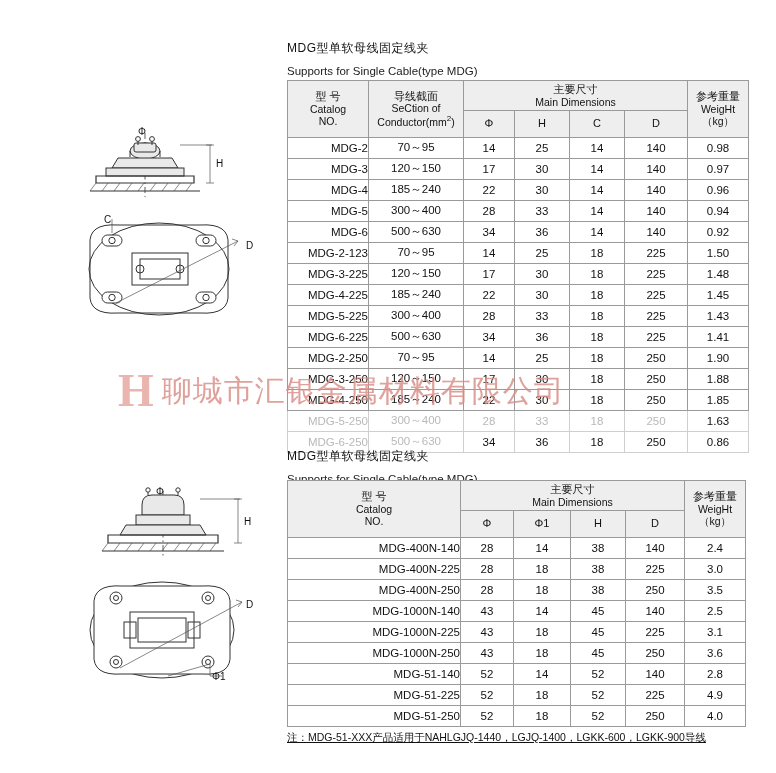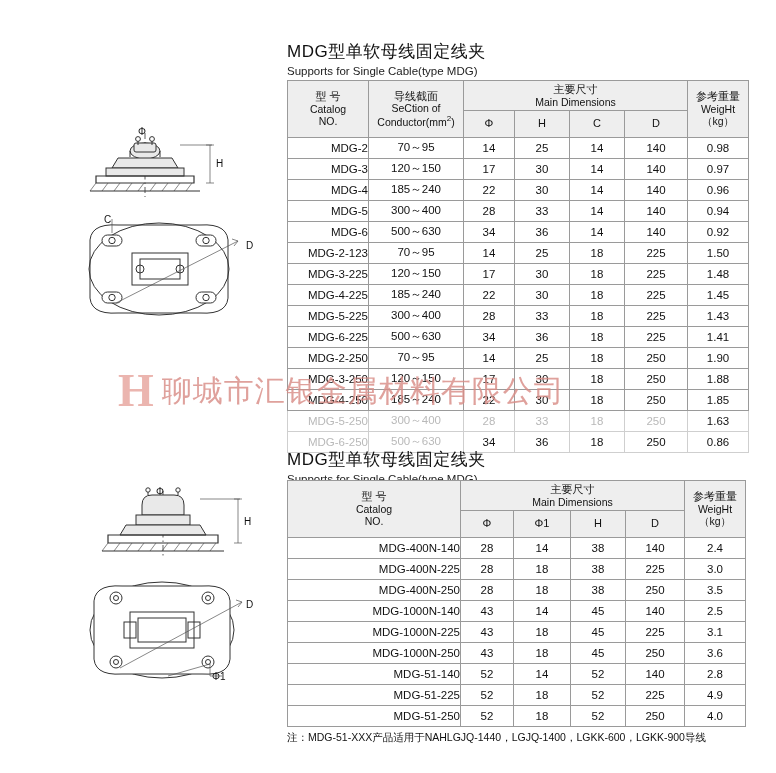--- a/index.html
+++ b/index.html
@@ -7,38 +7,38 @@
     width:776px;height:773px;
     background:#ffffff;
     font-family:"Liberation Sans", sans-serif;
     color:#1a1a1a;
     position:relative;
     overflow:hidden;
   }
   .section{position:absolute;}
   
   .title-block{position:absolute;text-align:left;}
-  .title-cn{font-size:17px;color:#111;letter-spacing:.5px;}
-  .title-en{font-size:11.5px;color:#222;margin-top:2px;}
+  .title-cn{font-size:12px;color:#111;letter-spacing:.5px;}
+  .title-en{font-size:11.5px;color:#222;margin-top:8px;}
   
   table{border-collapse:collapse;font-size:11.5px;color:#111;}
   table td,table th{
     border:1px solid #9a9a9a;
     text-align:center;
     vertical-align:middle;
     font-weight:normal;
     padding:0;
   }
   .hdr{background:#eeeeee;font-size:11px;line-height:1.15;padding:2px 1px;}
   .hdr .sub{display:block;font-size:10.5px;}
   .hdr .sup{font-size:8px;vertical-align:super;}
   tbody td{height:20px;}
   .cat{text-align:right;}
   .faded td{color:#b9b9b9;border-color:#cfcfcf;}
-  .note{font-size:10.5px;color:#111;margin-top:4px;}
+  .note{font-size:10.5px;color:#111;margin-top:4px;text-decoration:underline;}
   
   svg{display:block;}
   .ln{stroke:#333;stroke-width:1;fill:none;}
   .ln2{stroke:#333;stroke-width:1.2;fill:none;}
   .fillgray{fill:#e9e9e9;stroke:#333;stroke-width:1;}
   .fillwhite{fill:#ffffff;stroke:#333;stroke-width:1;}
   .dash{stroke:#333;stroke-width:.8;fill:none;stroke-dasharray:6 3 1.5 3;}
   .thin{stroke:#555;stroke-width:.7;fill:none;}
   .dimtxt{font-size:10px;fill:#111;font-family:"Liberation Sans", sans-serif;}
   

